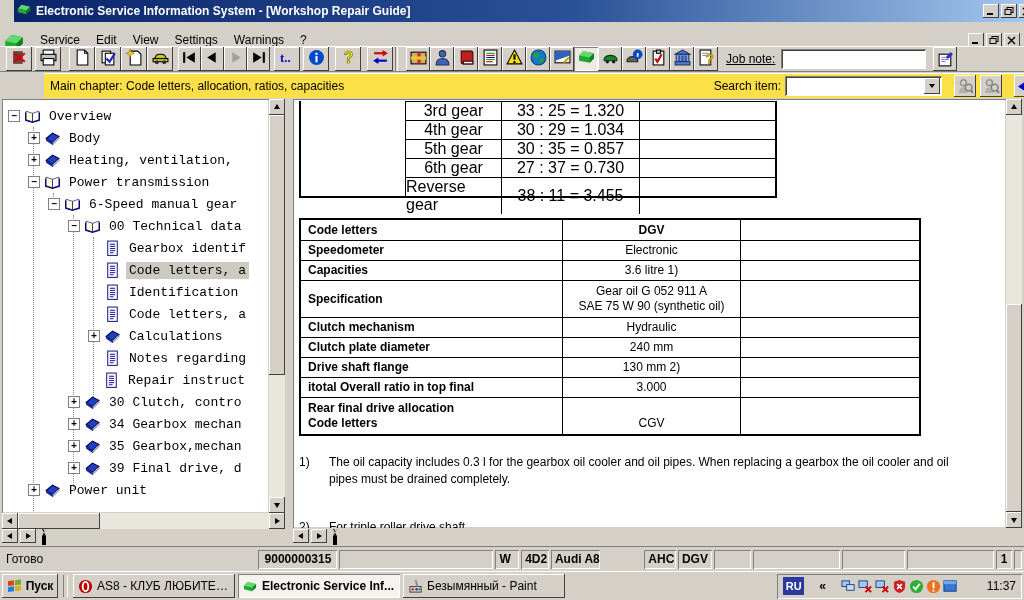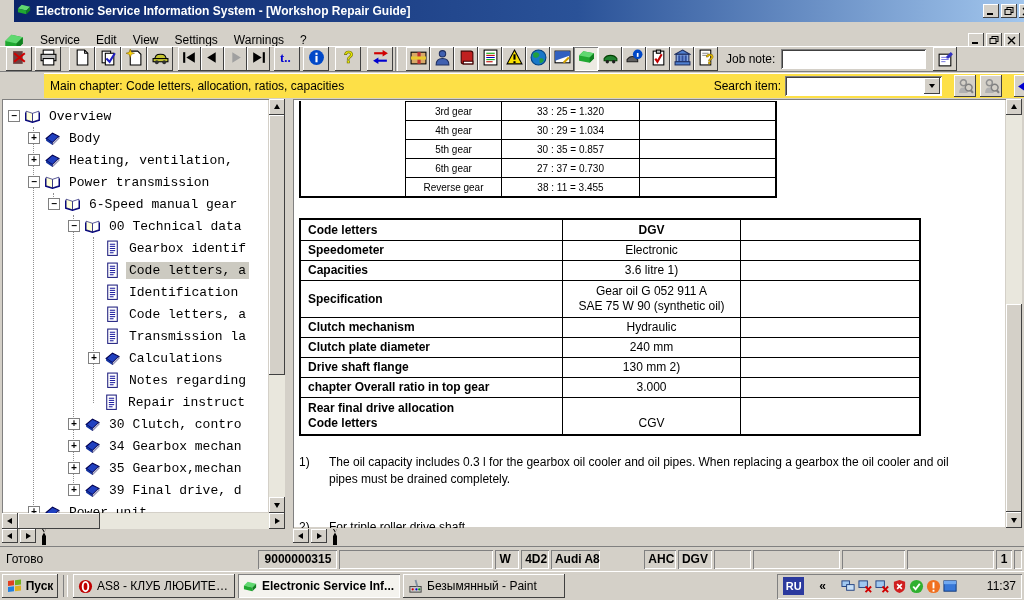--- a/index.html
+++ b/index.html
@@ -25,21 +25,21 @@
 
   .toolbar { position:absolute; left:0; top:46px; width:100%; height:26px; display:flex;
     align-items:center; padding-left:3px; border-bottom:1px solid #808080;
     border-top:1px solid #fff; background:#D4D0C8; }
   .tbtn { width:26px; height:24px; background:#D4D0C8; display:flex; align-items:center;
     justify-content:center; flex:none; }
   .tbtn.g2 { width:24px; }
   .tbtn.nav { width:23px; }
   .tbtn.pressed { box-shadow: inset 1px 1px 0 #808080, inset -1px -1px 0 #FFFFFF; background:#ECEAE2; }
   .tb-sep { width:3px; height:24px; border-left:1px solid #808080; border-right:1px solid #fff; margin:0 2px; flex:none; }
-  .jobnote-label { margin-left:8px; margin-right:6px; }
+  .jobnote-label { margin-left:8px; margin-right:6px;text-decoration:underline; }
   .jobnote-input { width:145px; height:20px; border:none; outline:none; background:#fff;
     box-shadow: inset 1px 1px 0 #808080, inset -1px -1px 0 #fff, inset 2px 2px 0 #404040;
     padding:2px 4px; font:12px "Liberation Sans",sans-serif; }
   .jobnote-btn { width:24px; height:24px; margin-left:7px; background:#D4D0C8;
     display:flex; align-items:center; justify-content:center; }
 
   .chapterbar { position:absolute; left:0; top:73px; width:100%; height:25px; display:flex;
     align-items:center; padding:0 6px; border-top:1px solid #fff; background:#fde047;margin-left:44px; }
   .chapter-text { flex:1; }
   .search-area { display:flex; align-items:center; gap:4px; }
@@ -86,21 +86,21 @@
     font-weight:bold; font-size:11px; padding:0 16px; }
 
   .doc-content { position:absolute; left:2px; top:1px; right:18px; bottom:18px; background:#fff;
     overflow:hidden; box-shadow: inset 1px 1px 0 #808080, inset -1px -1px 0 #D4D0C8; }
 
   .gear-table { position:absolute; left:6px; top:2px; width:478px; display:flex;
     border-left:2px solid #000; border-right:2px solid #000; border-bottom:2px solid #000; }
   .gear-spacer { width:105px; border-right:1px solid #000; }
   .gear-rows { flex:1; }
   .grow { display:grid; grid-template-columns:96px 138px 1fr; height:19px; border-top:1px solid #000; }
-  .grow .c { display:flex; align-items:center; justify-content:center; font-size:10px; }
+  .grow .c { display:flex; align-items:center; justify-content:center; font-size:16px; }
   .grow .c1 { border-right:1px solid #000; }
   .grow .c2 { border-right:1px solid #000; }
 
   .spec-table { position:absolute; left:6px; top:119px; width:622px; border:2px solid #000; }
   .srow { display:grid; grid-template-columns:262px 178px 1fr; min-height:20px; }
   .srow + .srow { border-top:1px solid #000; }
   .srow.tall { min-height:37px; }
   .srow .lab { border-right:1px solid #000; font-weight:bold; padding:2px 7px;
     display:flex; align-items:center; white-space:pre-line; line-height:15px; }
   .srow .val { border-right:1px solid #000; display:flex; align-items:center;
@@ -552,32 +552,20 @@
             <span class="exp-ph"></span>
             <span class="ticon"><svg width="17" height="17" viewBox="0 0 16 16">
                 <rect x="3.5" y="1" width="9" height="13.5" fill="#fff" stroke="#202080"></rect>
                 <line x1="5.5" y1="4" x2="10.5" y2="4" stroke="#2020A0"></line>
                 <line x1="5.5" y1="6" x2="10.5" y2="6" stroke="#2020A0"></line>
                 <line x1="5.5" y1="8" x2="10.5" y2="8" stroke="#2020A0"></line>
                 <line x1="5.5" y1="10" x2="10.5" y2="10" stroke="#2020A0"></line>
                 <line x1="5.5" y1="12" x2="9" y2="12" stroke="#2020A0"></line>
               </svg></span>
             <span class="tlabel">Code letters, a</span>
-          </div>
-          <div class="trow" style="padding-left: 86px;">
-            <span class="exp-ph"></span>
-            <span class="ticon"><svg width="17" height="17" viewBox="0 0 16 16">
-                <rect x="3.5" y="1" width="9" height="13.5" fill="#fff" stroke="#202080"></rect>
-                <line x1="5.5" y1="4" x2="10.5" y2="4" stroke="#2020A0"></line>
-                <line x1="5.5" y1="6" x2="10.5" y2="6" stroke="#2020A0"></line>
-                <line x1="5.5" y1="8" x2="10.5" y2="8" stroke="#2020A0"></line>
-                <line x1="5.5" y1="10" x2="10.5" y2="10" stroke="#2020A0"></line>
-                <line x1="5.5" y1="12" x2="9" y2="12" stroke="#2020A0"></line>
-              </svg></span>
-            <span class="tlabel">Transmission la</span>
           </div>
           <div class="trow" style="padding-left: 86px;">
             <span class="exp">+</span>
             <span class="ticon"><svg width="17" height="17" viewBox="0 0 16 16">
                 <path d="M2 8 L8 3 L14 6 L8 12 Z" fill="#2040C0" stroke="#000050"></path>
                 <path d="M2 8 L8 12 L8 14 L2 10 Z" fill="#1030A0"></path>
                 <path d="M8 12 L14 6 L14 8 L8 14 Z" fill="#D8D8E8" stroke="#000050" stroke-width="0.5"></path>
               </svg></span>
             <span class="tlabel">Calculations</span>
           </div>
@@ -768,21 +756,21 @@
               <span class="lab">Clutch plate diameter</span>
               <span class="val">240 mm</span>
               <span></span>
             </div>
             <div class="srow">
               <span class="lab">Drive shaft flange</span>
               <span class="val">130 mm 2)</span>
               <span></span>
             </div>
             <div class="srow">
-              <span class="lab">chapter Overall ratio in top gear</span>
+              <span class="lab">itotal Overall ratio in top final</span>
               <span class="val">3.000</span>
               <span></span>
             </div>
             <div class="srow tall">
               <span class="lab">Rear final drive allocation
 Code letters</span>
               <span class="val bottom">CGV</span>
               <span></span>
             </div>
           </div>

